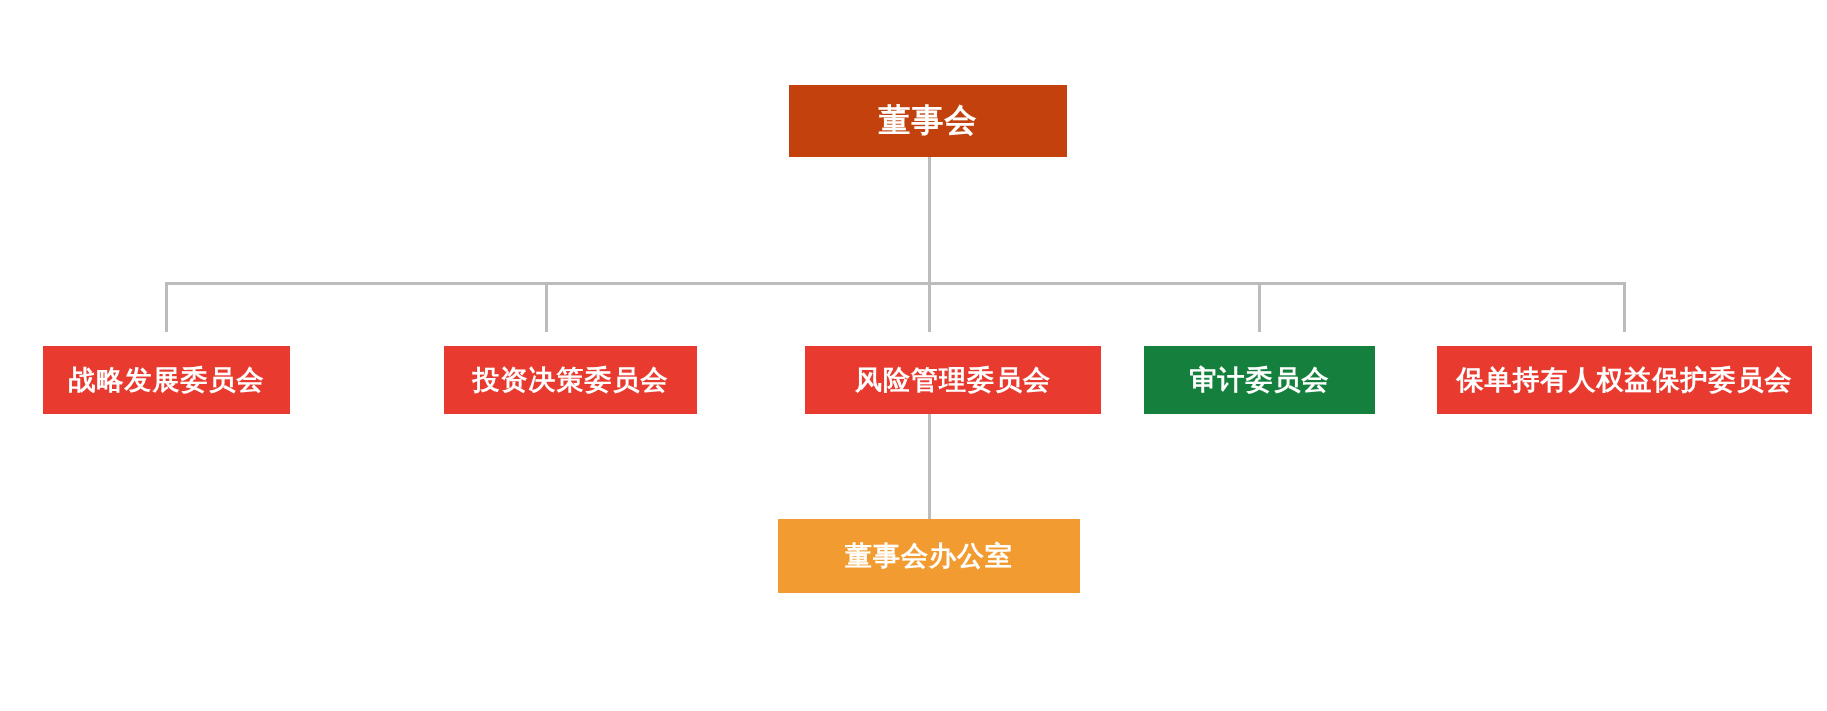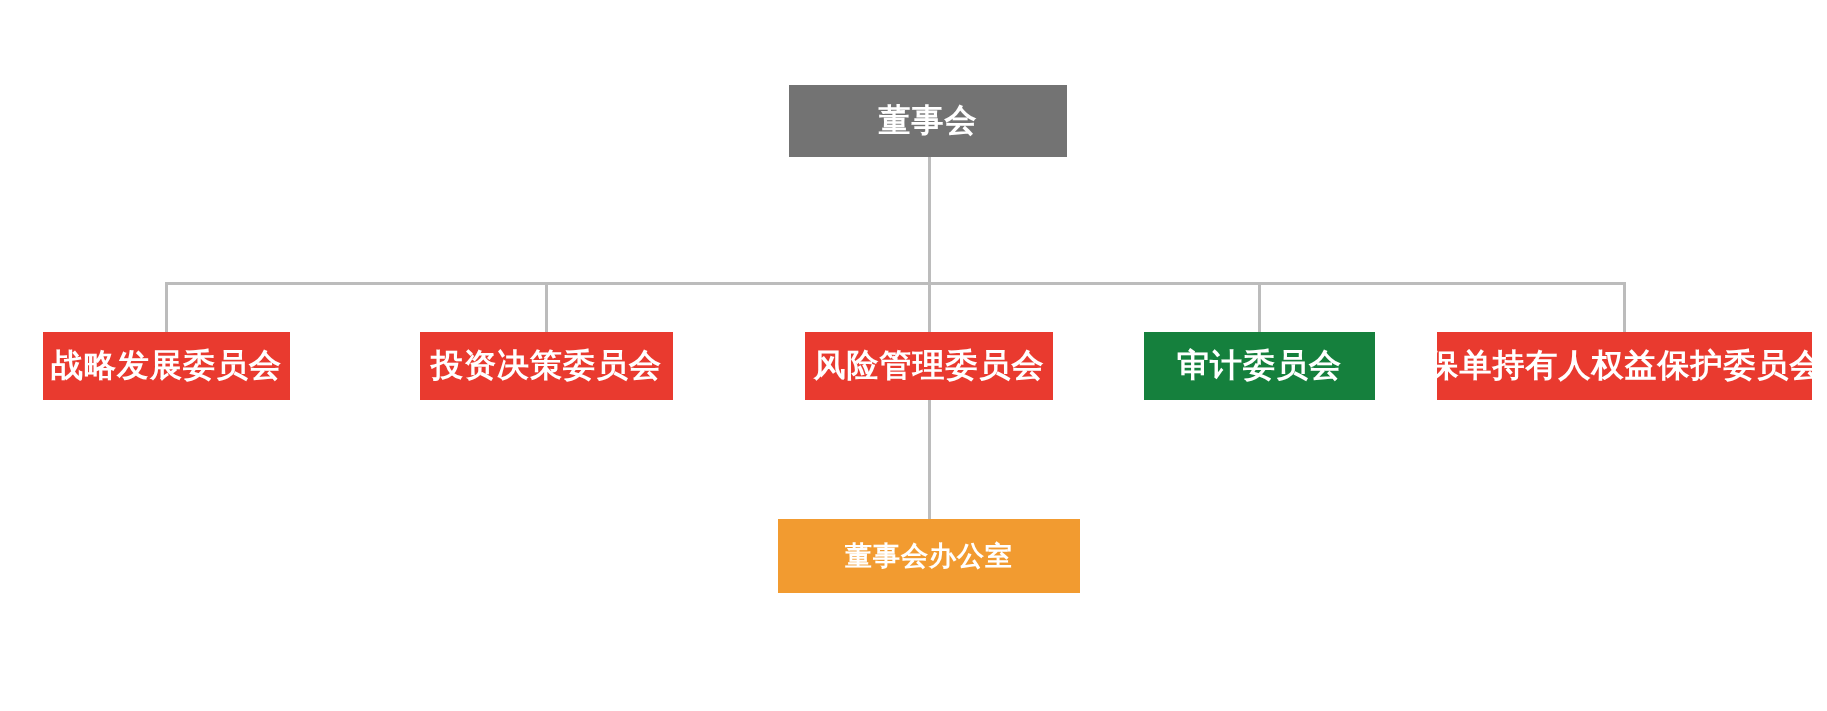--- a/index.html
+++ b/index.html
@@ -20,21 +20,21 @@
     display: flex;
     align-items: center;
     justify-content: center;
     color: #ffffff;
     font-weight: bold;
     white-space: nowrap;
     text-align: center;
     letter-spacing: 1px;
   }
   .node.root   { font-size: 32px; }
-  .node.committee { font-size: 32px; }
+  .node.committee { font-size: 27px; margin-top: 14px; }
   .node.office { font-size: 27px; }
   .line {
     position: absolute;
     background: #bcbcbc;
   }
 </style>
 </head>
 <body>
 
 <div class="canvas">
@@ -48,33 +48,33 @@
   <div class="line" style="left: 545px; top: 282px; width: 3px; height: 50px; background-color: rgb(188, 188, 188);"></div>
 
   <div class="line" style="left: 928px; top: 282px; width: 3px; height: 50px; background-color: rgb(188, 188, 188);"></div>
 
   <div class="line" style="left: 1258px; top: 282px; width: 3px; height: 50px; background-color: rgb(188, 188, 188);"></div>
 
   <div class="line" style="left: 1623px; top: 282px; width: 3px; height: 50px; background-color: rgb(188, 188, 188);"></div>
 
   <div class="line" style="left: 928px; top: 400px; width: 3px; height: 119px; background-color: rgb(188, 188, 188);"></div>
 
-  <div class="node root" style="left: 789px; top: 85px; width: 278px; height: 72px; background-color: #737373;">
+  <div class="node root" style="left: 789px; top: 85px; width: 278px; height: 72px; background-color: #c2410c;">
     <span>董事会</span>
   </div>
 
   <div class="node committee" style="left: 43px; top: 332px; width: 247px; height: 68px; background-color: rgb(233, 58, 47);">
     <span>战略发展委员会</span>
   </div>
 
-  <div class="node committee" style="left: 420px; top: 332px; width: 253px; height: 68px; background-color: rgb(233, 58, 47);">
+  <div class="node committee" style="left: 444px; top: 332px; width: 253px; height: 68px; background-color: rgb(233, 58, 47);">
     <span>投资决策委员会</span>
   </div>
 
-  <div class="node committee" style="left: 805px; top: 332px; width: 248px; height: 68px; background-color: rgb(233, 58, 47);">
+  <div class="node committee" style="left: 805px; top: 332px; width: 296px; height: 68px; background-color: rgb(233, 58, 47);">
     <span>风险管理委员会</span>
   </div>
 
   <div class="node committee" style="left: 1144px; top: 332px; width: 231px; height: 68px; background-color: #15803d;">
     <span>审计委员会</span>
   </div>
 
   <div class="node committee" style="left: 1437px; top: 332px; width: 375px; height: 68px; background-color: rgb(233, 58, 47);">
     <span>保单持有人权益保护委员会</span>
   </div>

